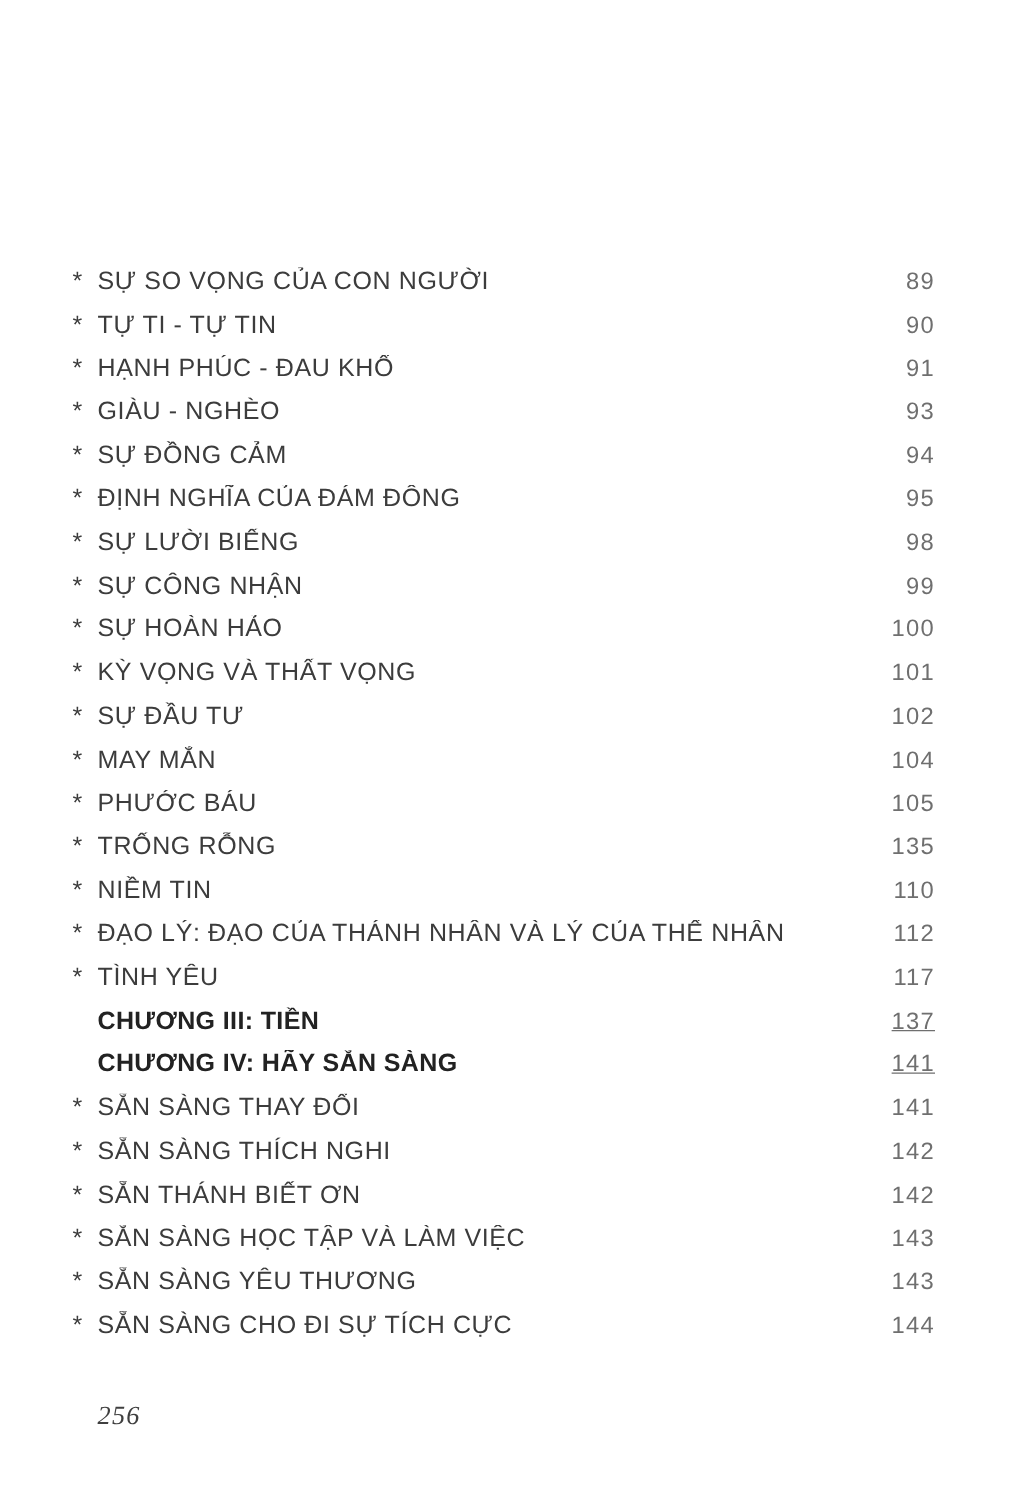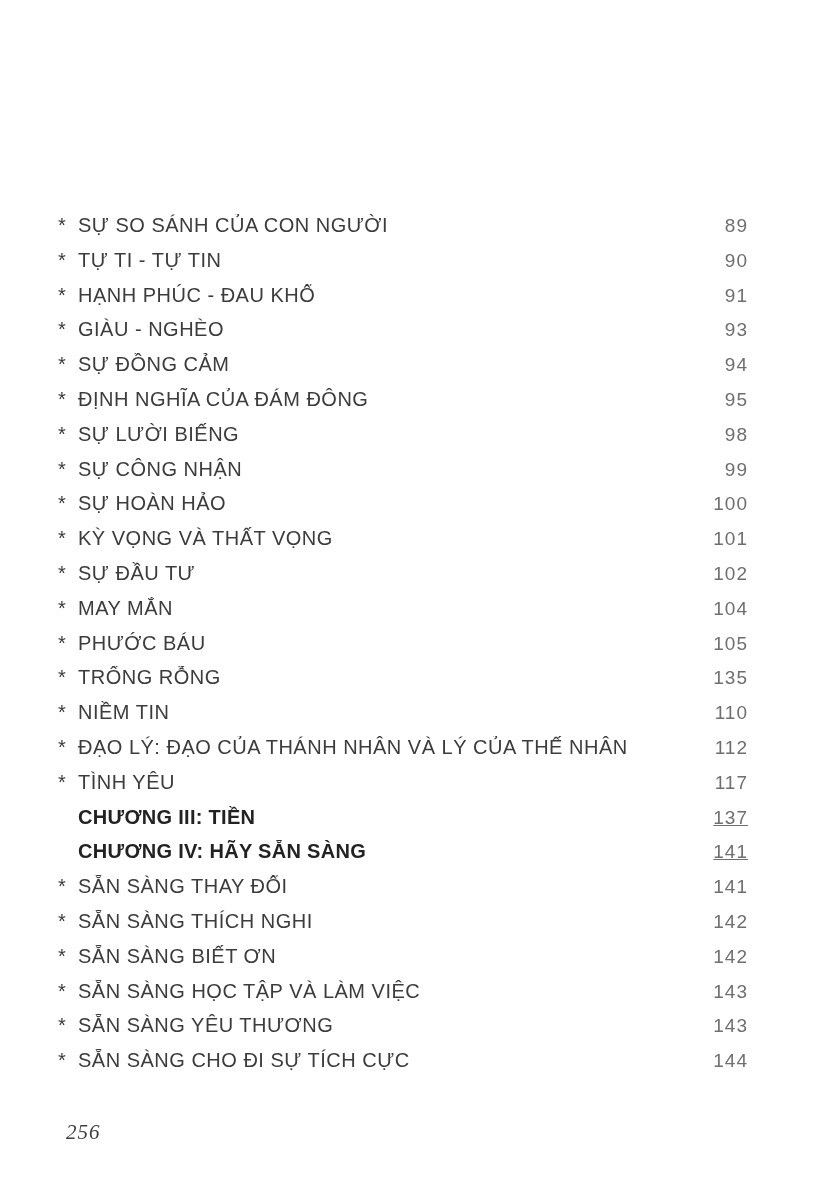--- a/index.html
+++ b/index.html
@@ -63,38 +63,38 @@
     letter-spacing: 0.3px;
   }
 
   .toc-row.chapter .pagenum {
     font-weight: normal;
     text-decoration: underline;
   }
 
   .footer-pagenum {
     position: absolute;
-    left: 66px;
+    left: 78px;
     top: 1120px;
     font-family: "Liberation Serif", serif;
     font-style: italic;
     font-size: 21px;
     color: #3f3f3f;
     letter-spacing: 1px;
   }
 </style>
 </head>
 <body>
 
 <div class="page">
 
   <div class="toc" id="toc-list">
       <div class="toc-row">
       <span class="bullet">*</span>
-      <span class="label">SỰ SO SÁNH CỦA CON NGƯỜI</span>
+      <span class="label">SỰ SO VỌNG CỦA CON NGƯỜI</span>
       <span class="pagenum">89</span>
     </div>
       <div class="toc-row">
       <span class="bullet">*</span>
       <span class="label">TỰ TI - TỰ TIN</span>
       <span class="pagenum">90</span>
     </div>
       <div class="toc-row">
       <span class="bullet">*</span>
       <span class="label">HẠNH PHÚC - ĐAU KHỔ</span>
@@ -185,21 +185,21 @@
       <span class="label">SẴN SÀNG THAY ĐỔI</span>
       <span class="pagenum">141</span>
     </div>
       <div class="toc-row">
       <span class="bullet">*</span>
       <span class="label">SẴN SÀNG THÍCH NGHI</span>
       <span class="pagenum">142</span>
     </div>
       <div class="toc-row">
       <span class="bullet">*</span>
-      <span class="label">SẴN SÀNG BIẾT ƠN</span>
+      <span class="label">SẴN THÁNH BIẾT ƠN</span>
       <span class="pagenum">142</span>
     </div>
       <div class="toc-row">
       <span class="bullet">*</span>
       <span class="label">SẴN SÀNG HỌC TẬP VÀ LÀM VIỆC</span>
       <span class="pagenum">143</span>
     </div>
       <div class="toc-row">
       <span class="bullet">*</span>
       <span class="label">SẴN SÀNG YÊU THƯƠNG</span>

